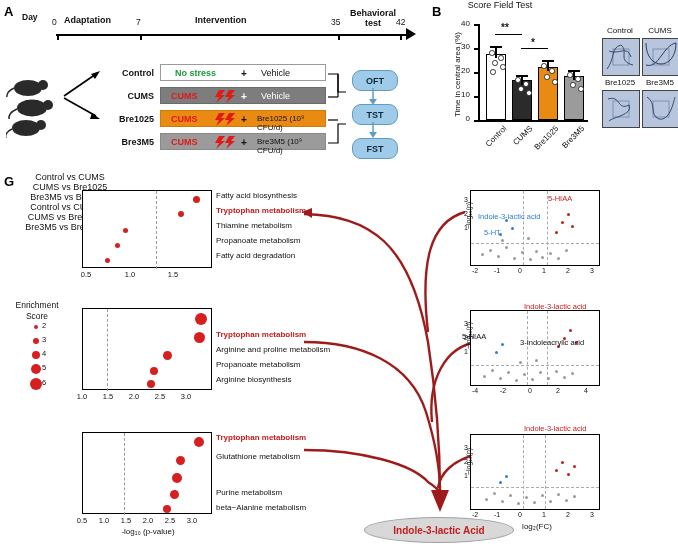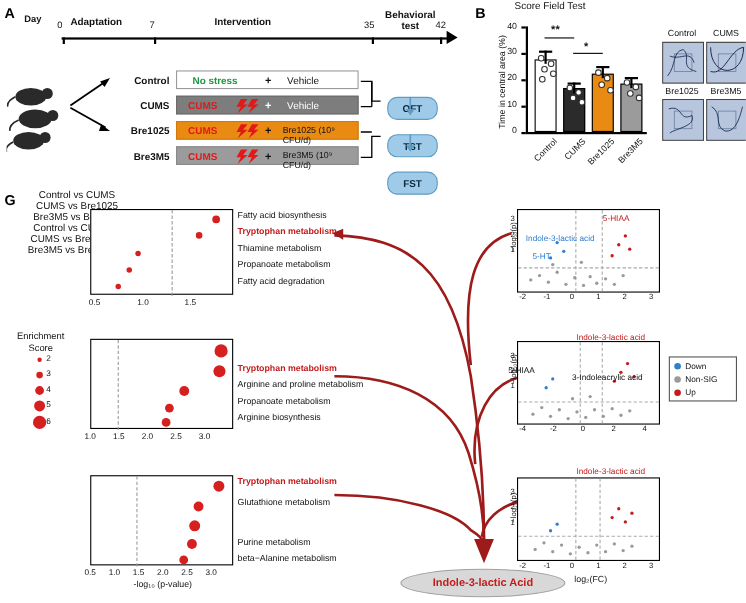--- a/index.html
+++ b/index.html
@@ -9,21 +9,21 @@
   .ttl{font-size:9px;text-align:center;}
   
   #panelA{position:absolute;left:0;top:0;width:430px;height:168px;}
   .axisline{position:absolute;background:#000;height:2px;}
   .tick{position:absolute;background:#000;width:2px;height:6px;}
   .tlabel{position:absolute;font-size:8.5px;}
   .phase{position:absolute;font-size:9px;font-weight:bold;}
   .rowbox{position:absolute;height:17px;border:1px solid #9a9a9a;box-sizing:border-box;}
   .rowlabel{position:absolute;font-size:9px;font-weight:bold;text-align:right;}
   .greentxt{color:#1a9a3c;font-weight:bold;}
-  .testbox{position:absolute;width:44px;height:19px;border-radius:9px;background:#9fcbe8;border:1px solid #5f9cc4;color:#0b2a3d;font-size:9px;font-weight:bold;display:flex;align-items:center;justify-content:center;margin-top:18px;}
+  .testbox{position:absolute;width:44px;height:19px;border-radius:9px;background:#9fcbe8;border:1px solid #5f9cc4;color:#0b2a3d;font-size:9px;font-weight:bold;display:flex;align-items:center;justify-content:center;}
   
   #panelB{position:absolute;left:430px;top:0;width:248px;height:168px;}
   .barchart{position:absolute;}
   .axisY{position:absolute;width:1.5px;background:#000;}
   .axisX{position:absolute;height:1.5px;background:#000;}
   .bar{position:absolute;border:1px solid #000;box-sizing:border-box;}
   .ytick{position:absolute;width:4px;height:1.5px;background:#000;}
   .ytlab{position:absolute;font-size:8px;text-align:right;width:14px;}
   .xtlab{position:absolute;font-size:8px;transform:rotate(-45deg);transform-origin:right top;white-space:nowrap;text-align:right;}
   .sig{position:absolute;font-size:10px;font-weight:bold;}
@@ -407,34 +407,20 @@
   <div class="abs" style="left:440px;top:160px;width:56px;font-size:7px;transform:rotate(-90deg);text-align:center;">−log₁₀(p)</div>
   <div class="vax" style="left:464px;top:176px;">1</div>
   <div class="vax" style="left:464px;top:162px;">2</div>
   <div class="vax" style="left:464px;top:148px;">3</div>
   <div class="vax" style="left:472px;top:215px;">-4</div>
   <div class="vax" style="left:500px;top:215px;">-2</div>
   <div class="vax" style="left:528px;top:215px;">0</div>
   <div class="vax" style="left:556px;top:215px;">2</div>
   <div class="vax" style="left:584px;top:215px;">4</div>
 
-  <div class="legbox" style="left:608px;top:152px;width:52px;">
-    <div style="display:flex;align-items:center;gap:4px;margin-bottom:3px;">
-      <span style="width:6px;height:6px;border-radius:50%;background:#2f7fd0;display:inline-block;"></span>
-      <span>Down</span>
-    </div>
-    <div style="display:flex;align-items:center;gap:4px;margin-bottom:3px;">
-      <span style="width:6px;height:6px;border-radius:50%;background:#9a9a9a;display:inline-block;"></span>
-      <span>Non-SIG</span>
-    </div>
-    <div style="display:flex;align-items:center;gap:4px;">
-      <span style="width:6px;height:6px;border-radius:50%;background:#c41c1c;display:inline-block;"></span>
-      <span>Up</span>
-    </div>
-  </div>
 
   <div class="ttl" style="left:455px;top:248px;width:130px;">Bre3M5 vs Bre1025</div>
   <div class="vol" style="left:470px;top:262px;width:130px;height:76px;">
     <div class="vline" style="top:52px;"></div>
     <div class="vvert" style="left:52px;"></div>
     <div class="vvert" style="left:74px;"></div>
     <div class="vdot" style="left:14px;top:63px;background:#9a9a9a;"></div>
       <div class="vdot" style="left:22px;top:57px;background:#9a9a9a;"></div>
     <div class="vdot" style="left:30px;top:65px;background:#9a9a9a;"></div>
       <div class="vdot" style="left:38px;top:59px;background:#9a9a9a;"></div>

